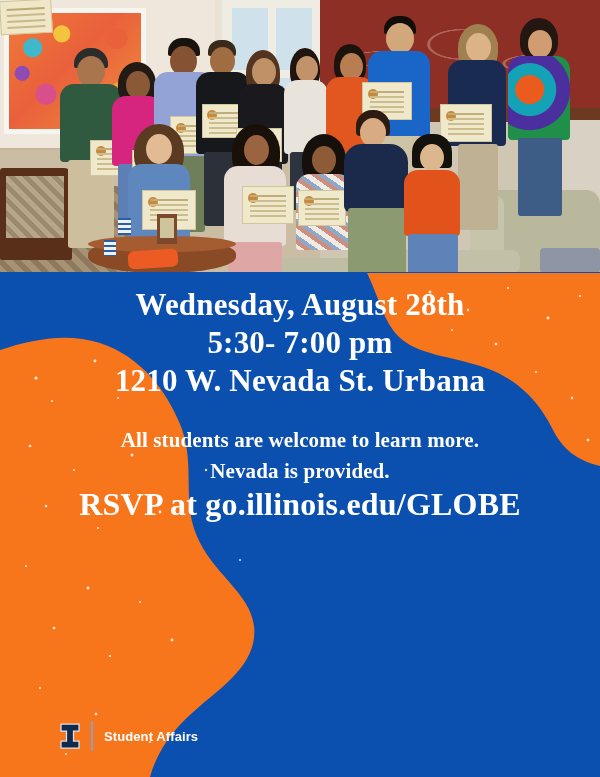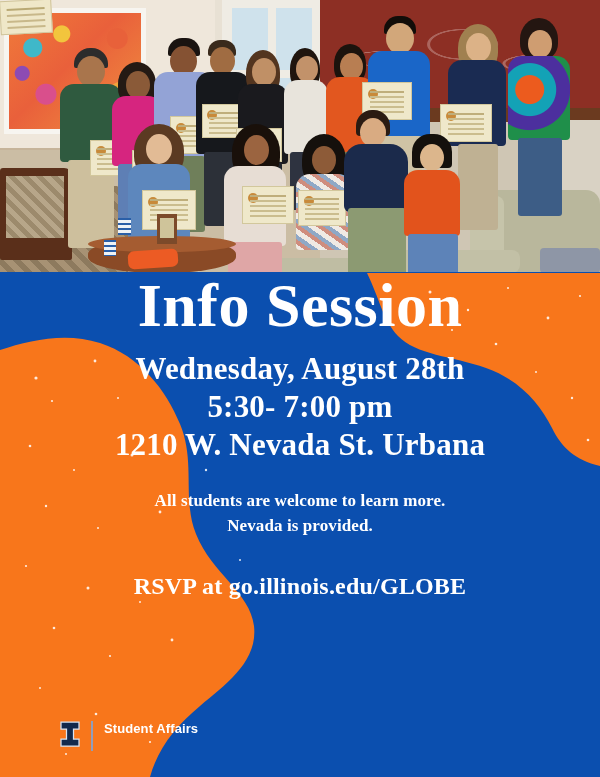--- a/index.html
+++ b/index.html
@@ -108,31 +108,31 @@
   .title-globe span{ display:inline; }
   .c-white{ color:#FFFFFF; }
   .c-orange{ color:#F8761B; }
   .c-navy{ color:#13294B; }
   .title-info{
     font-size:62px; font-weight:bold; line-height:1; margin-top:2px; letter-spacing:.5px;
   }
   .details{ margin-top:14px; }
   .details div{ font-size:31px; font-weight:bold; line-height:1.22; letter-spacing:.2px; }
   .welcome{ margin-top:26px; }
-  .welcome div{ font-size:17px; font-weight:bold; line-height:1.45; letter-spacing:.1px; }
-  .rsvp{ margin-top:34px; font-size:24px; font-weight:bold; letter-spacing:.2px; }
+  .welcome div{ font-size:21px; font-weight:bold; line-height:1.45; letter-spacing:.1px; }
+  .rsvp{ font-size:32px; font-weight:bold; letter-spacing:.2px; }
 
   
   .footer{
     position:absolute; left:0; bottom:26px; width:600px;
     display:flex; align-items:center; justify-content:space-between;
     padding:0 56px 0 60px;
   }
   .sponsor{ font-size:16.5px; font-weight:bold; color:#fff; letter-spacing:.2px; white-space:nowrap; }
-  .unitmark{ display:flex; align-items:flex-start; gap:11px; }
+  .unitmark{ display:flex; align-items:center; gap:11px; }
   .blocki{ width:20px; height:26px; position:relative; }
   .divider{ width:2px; height:30px; background:#7fa5d6; opacity:.85; }
   .unit-label{ font-family:"Liberation Sans", sans-serif; font-size:13px; font-weight:bold; color:#fff; letter-spacing:.1px; white-space:nowrap; }
 </style>
 </head>
 <body>
 
 <div class="poster">
 
   <div class="photo">
@@ -365,21 +365,20 @@
       <circle cx="452" cy="330" r="1"></circle>
         <circle cx="588" cy="440" r="1.3"></circle>
       <circle cx="240" cy="560" r="1"></circle>
         <circle cx="206" cy="470" r="1.2"></circle>
     </g>
   </svg>
 
   <div class="content">
 
 
-    <div class="title-info">Info Session</div>
 
     <div class="details">
       <div>Wednesday, August 28th</div>
       <div>5:30- 7:00 pm</div>
       <div>1210 W. Nevada St. Urbana</div>
     </div>
 
     <div class="welcome">
       <div>All students are welcome to learn more.</div>
       <div>Nevada is provided.</div>

